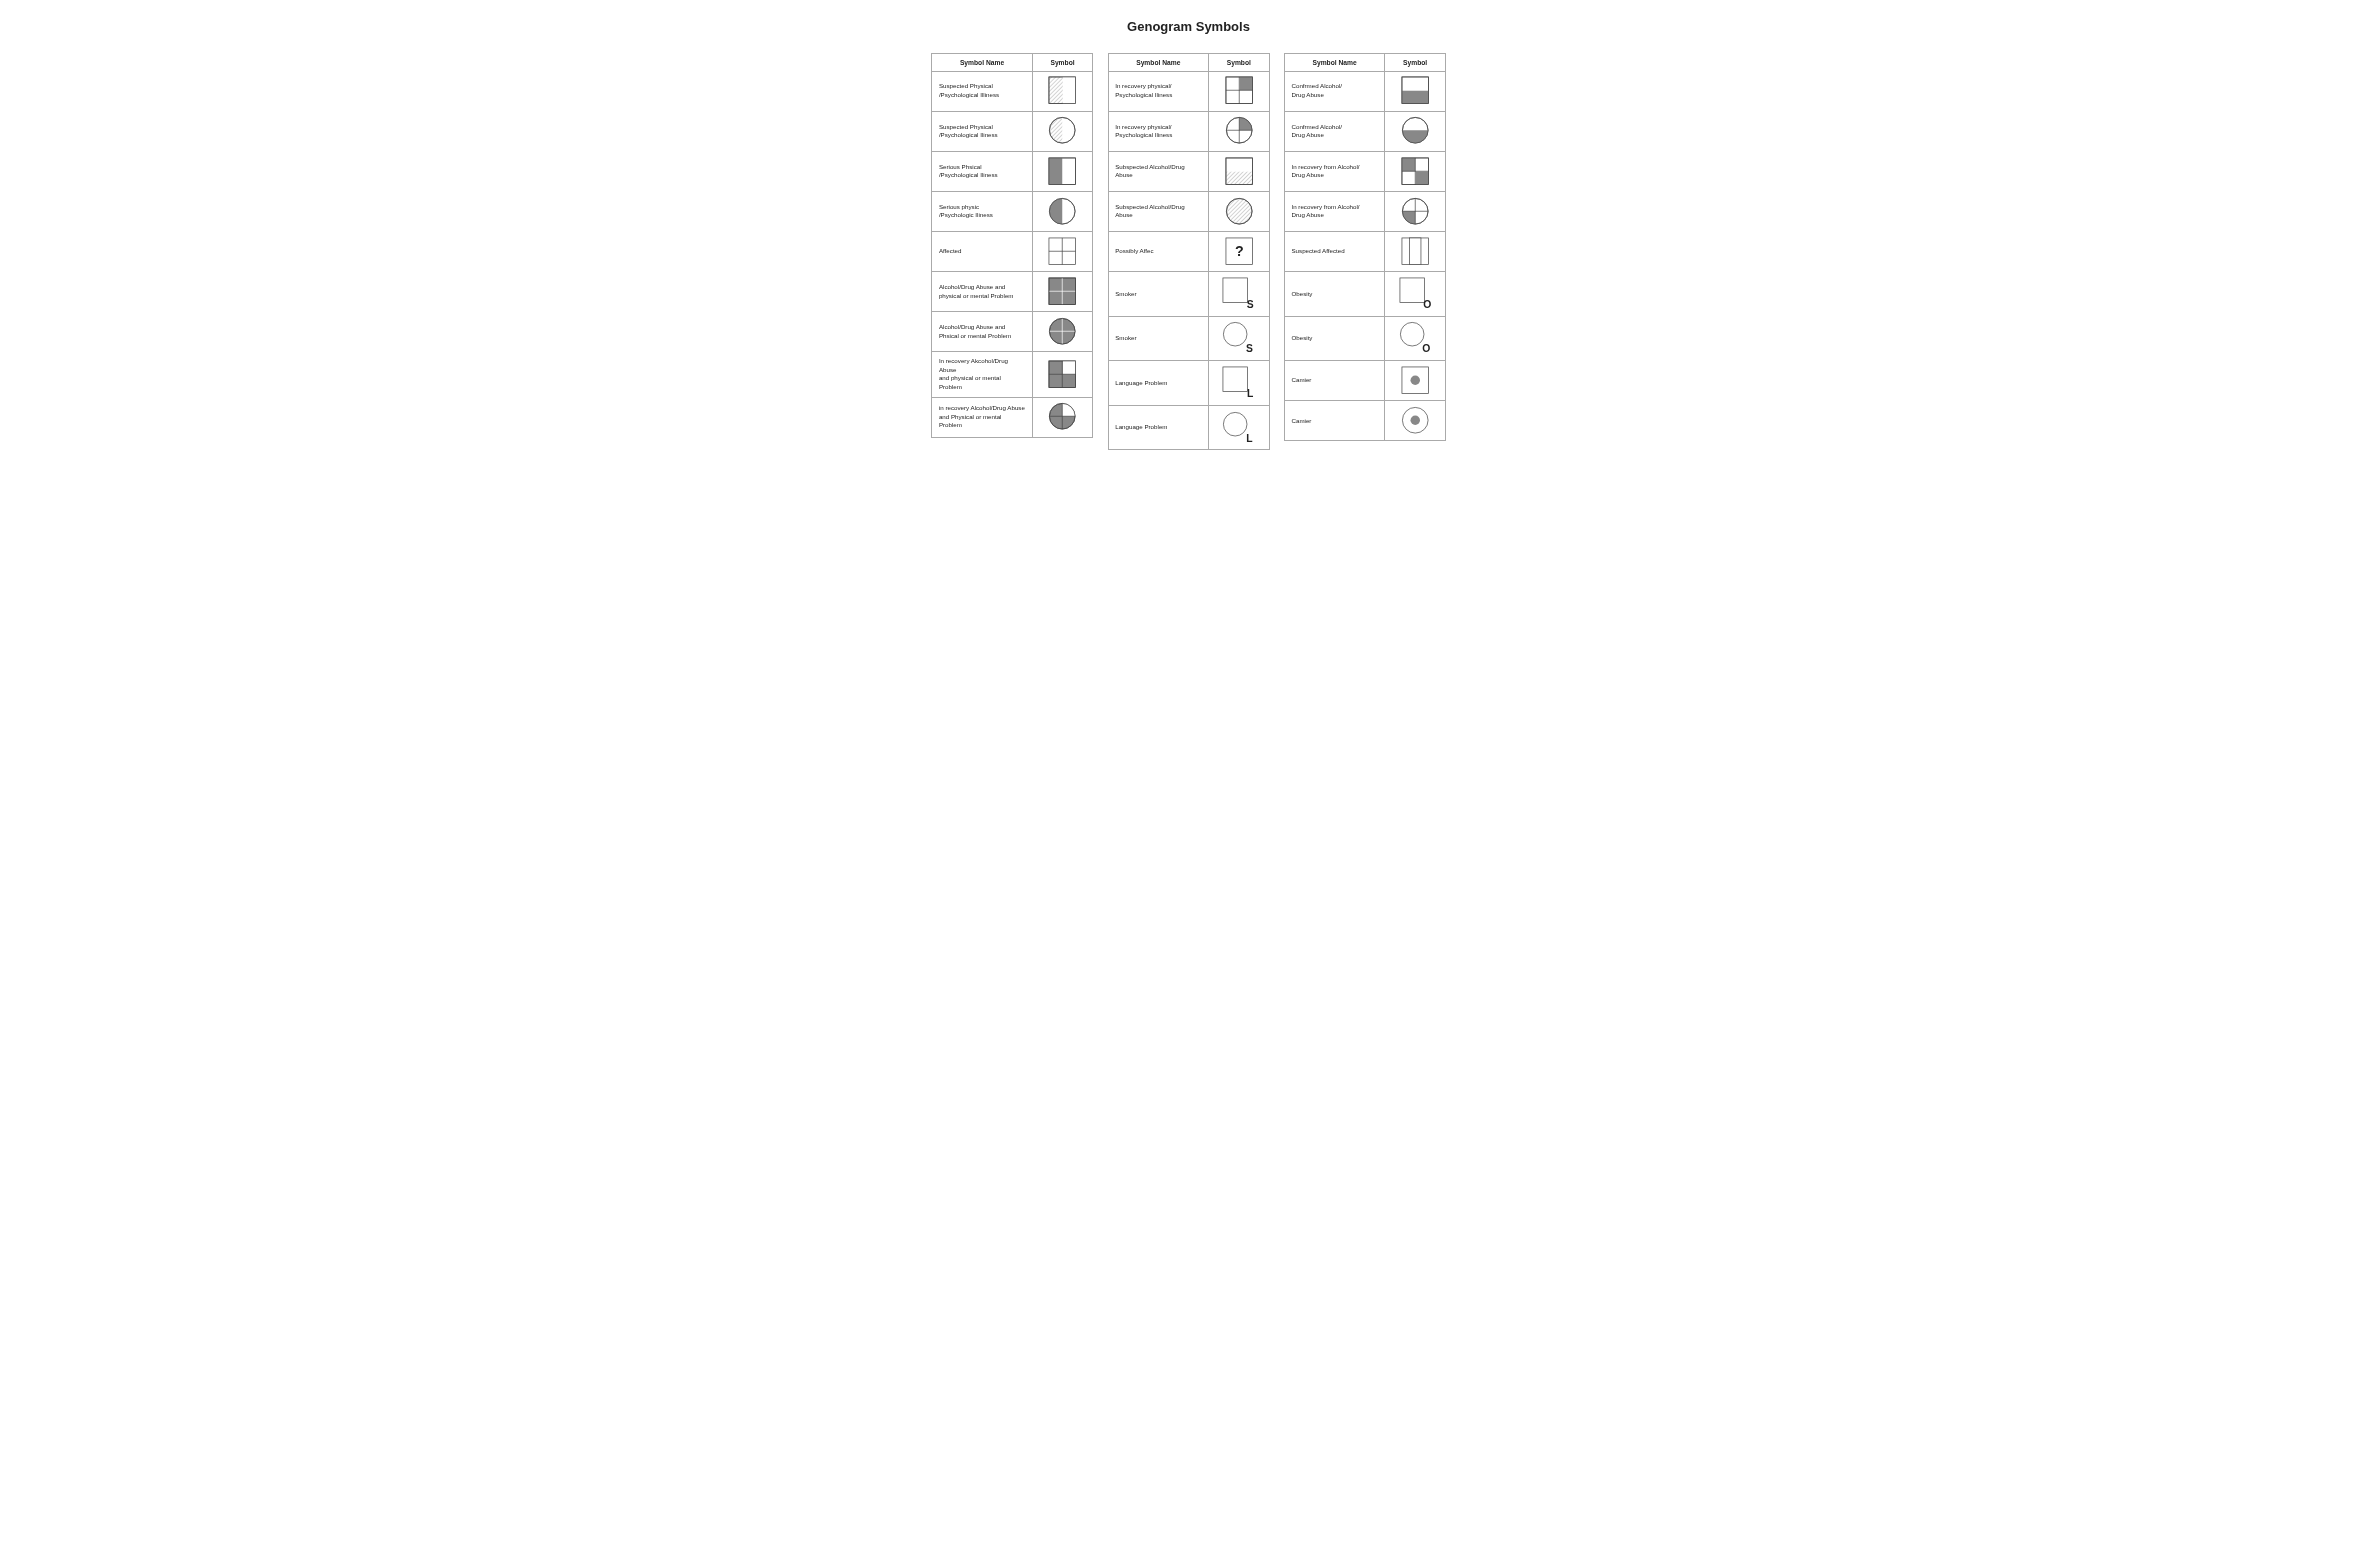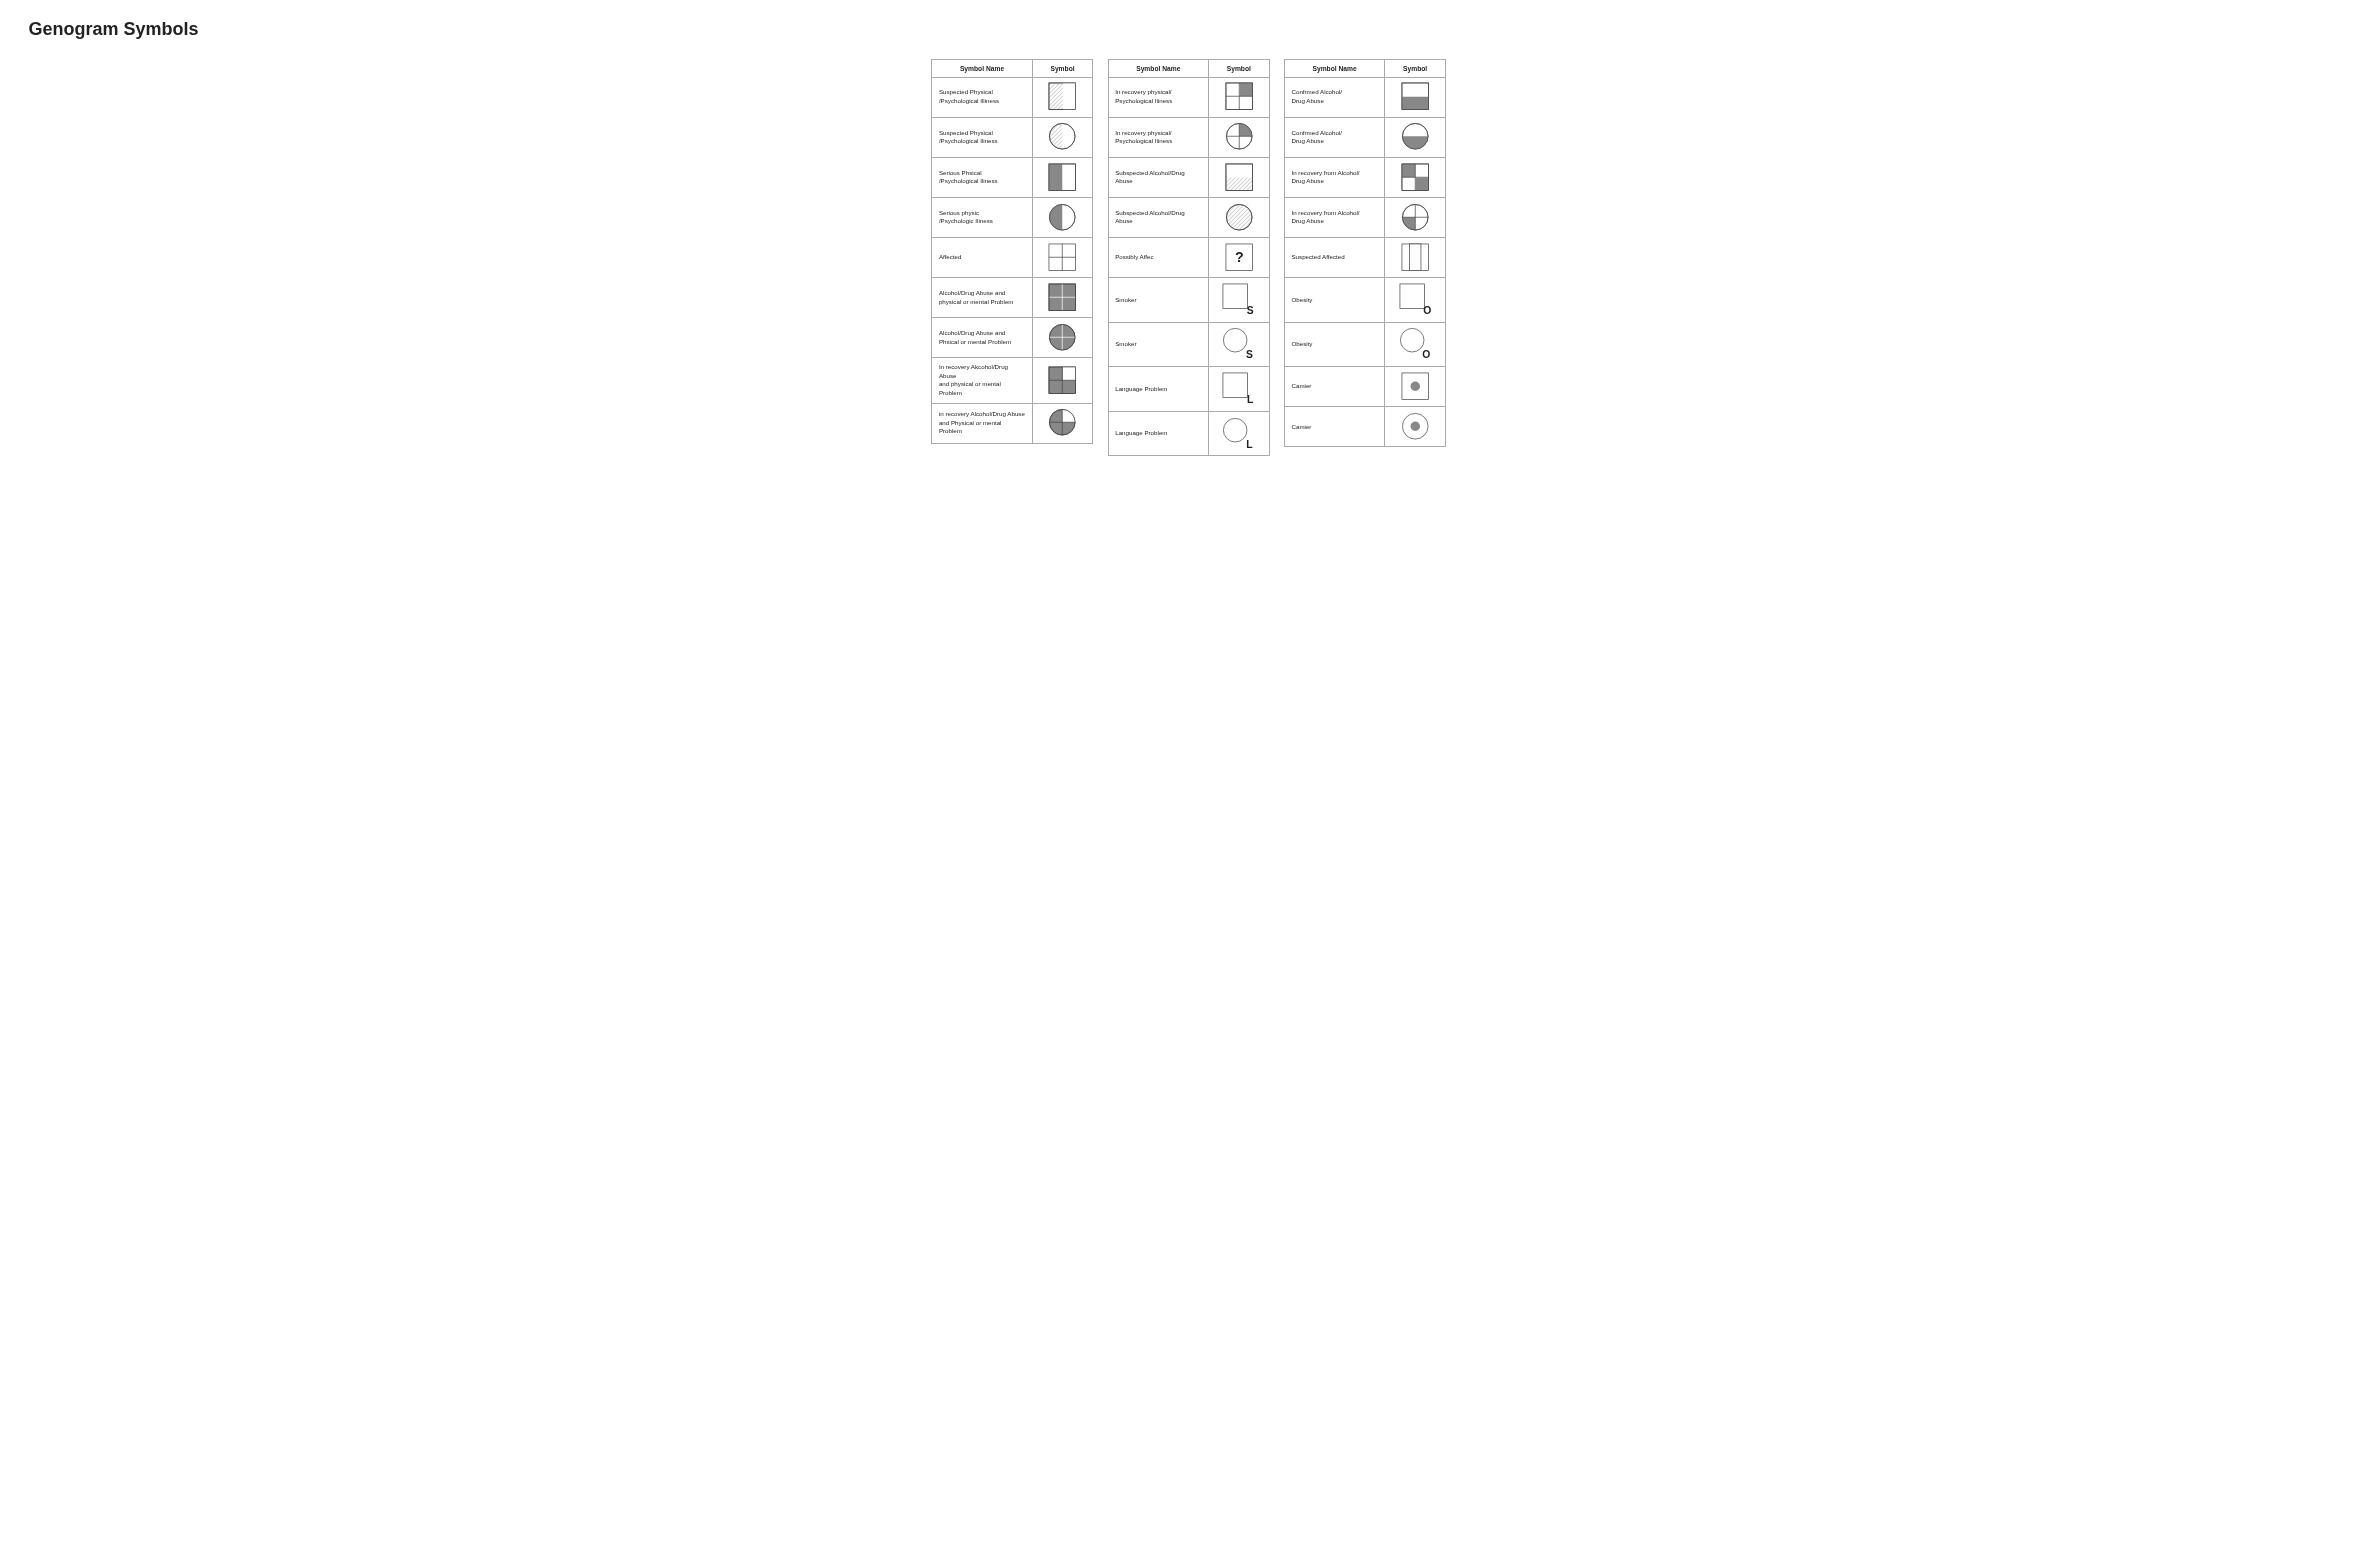--- a/index.html
+++ b/index.html
@@ -4,21 +4,22 @@
   <style>
     * { box-sizing: border-box; margin: 0; padding: 0; }
     body {
       background: #fff;
       font-family: Arial, sans-serif;
       font-size: 6.7px;
       color: #222;
       padding: 19px 28.5px;
     }
     h1 {
-      font-size: 18px;
+      text-align: center;
+      font-size: 13px;
       font-weight: bold;
       margin-bottom: 19px;
     }
     .tables-wrapper {
       display: flex;
       gap: 14.3px;
       justify-content: center;
       align-items: flex-start;
     }
     table {

